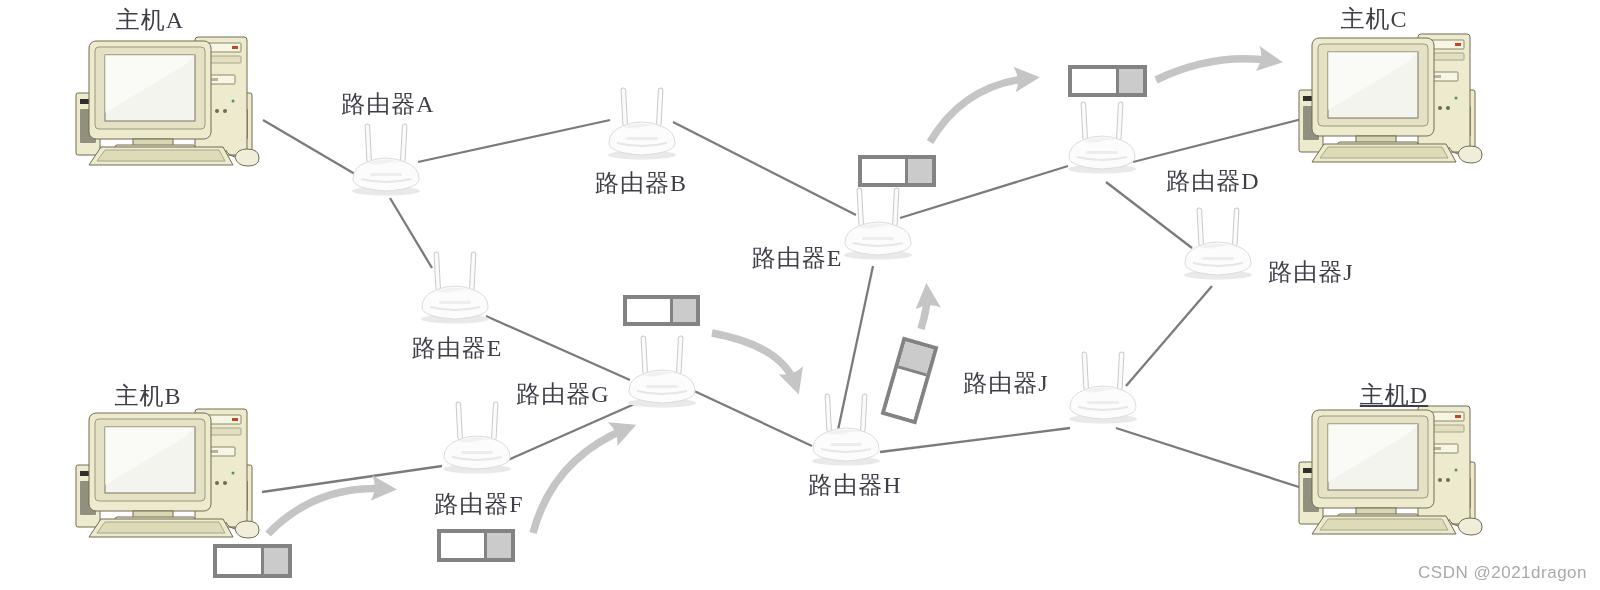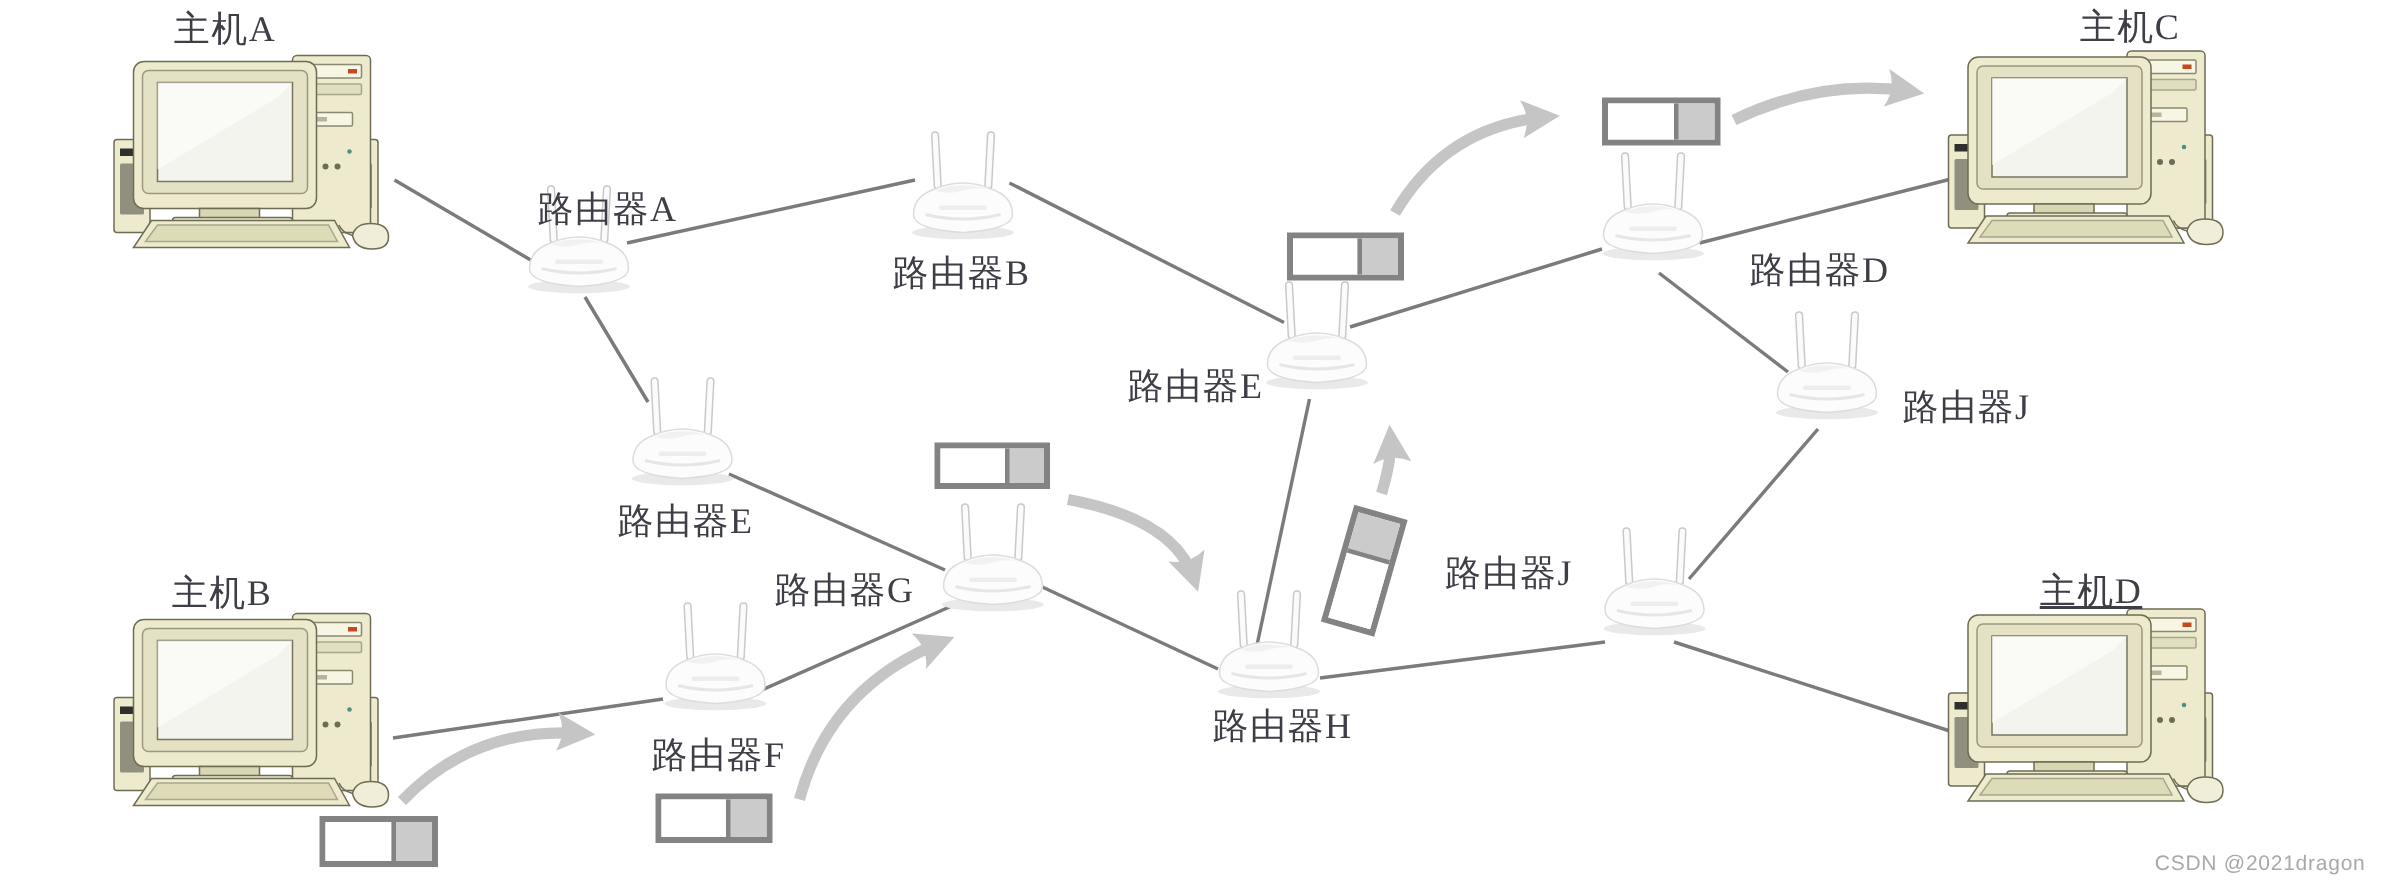--- a/index.html
+++ b/index.html
@@ -17,22 +17,22 @@
     white-space:nowrap; line-height:1.05;
   }
   .packet {
     position:absolute; box-sizing:border-box;
     border:4px solid var(--packet-border,#838383);
     display:flex; background:#ffffff;
   }
   .p-white { width:62%; background:var(--packet-white,#ffffff); }
   .p-gray  { flex:1; background:var(--packet-gray,#cbcbcb); border-left:3px solid var(--packet-border,#838383); }
   .watermark {
-    position:absolute; right:23px; bottom:7px;
-    font-size:14px; color:var(--watermark,#a9a9a9); letter-spacing:0.5px;text-align:right;
+    position:absolute; right:13px; bottom:7px;
+    font-size:17px; color:var(--watermark,#a9a9a9); letter-spacing:0.5px;text-align:right;
   }
 </style>
 </head>
 <body>
 
 <div class="stage">
   <svg class="wires" viewBox="0 0 1600 590">
     <defs>
       <marker id="arrowhead" viewBox="0 0 10 10" refX="6.5" refY="5" markerWidth="3.4" markerHeight="3.4" orient="auto">
         <path id="arrowhead-shape" d="M0 0 L10 5 L0 10 Q2.6 5 0 0 Z" fill="#c5c5c5"></path>
@@ -360,24 +360,24 @@
     <ellipse cx="42" cy="69" rx="34" ry="4.5" fill="#e9e9e9"></ellipse>
     <path d="M9 57 Q9 45 23 40 Q42 32 61 40 Q75 45 75 57 Q75 67 42 69 Q9 67 9 57 Z" fill="#fcfcfc" stroke="#dcdcdc"></path>
     <path d="M23 41 Q42 34 61 41 Q52 38 42 41 Q32 44 23 41 Z" fill="#f1f1f1"></path>
     <path d="M17 57 Q42 63 67 57" stroke="#e6e6e6" fill="none" stroke-width="2"></path>
     <rect x="26" y="51" width="32" height="3" rx="1.5" fill="#ededed"></rect>
   </svg>
 </div>
 
   <div class="node-label" style="left: 150px; top: 8px;">主机A</div>
   <div class="node-label" style="left: 148px; top: 384px;">主机B</div>
-  <div class="node-label" style="left: 1374px; top: 7px; margin-left: 46px;">主机C</div>
+  <div class="node-label" style="left: 1374px; top: 7px;">主机C</div>
   <div class="node-label" style="left: 1394px; top: 383px; text-decoration: underline;">主机D</div>
 
-  <div class="node-label" style="left: 405px; top: 92px; margin-top: 36px;">路由器A</div>
+  <div class="node-label" style="left: 388px; top: 92px;">路由器A</div>
   <div class="node-label" style="left: 641px; top: 171px;">路由器B</div>
   <div class="node-label" style="left: 797px; top: 246px;">路由器E</div>
   <div class="node-label" style="left: 1202px; top: 169px; margin-left: 11px;">路由器D</div>
   <div class="node-label" style="left: 457px; top: 336px;">路由器E</div>
   <div class="node-label" style="left: 479px; top: 492px; text-align: center;">路由器F</div>
   <div class="node-label" style="left: 563px; top: 382px;">路由器G</div>
   <div class="node-label" style="left: 855px; top: 473px;">路由器H</div>
   <div class="node-label" style="left: 1311px; top: 260px;">路由器J</div>
   <div class="node-label" style="left: 1006px; top: 371px;">路由器J</div>
 

